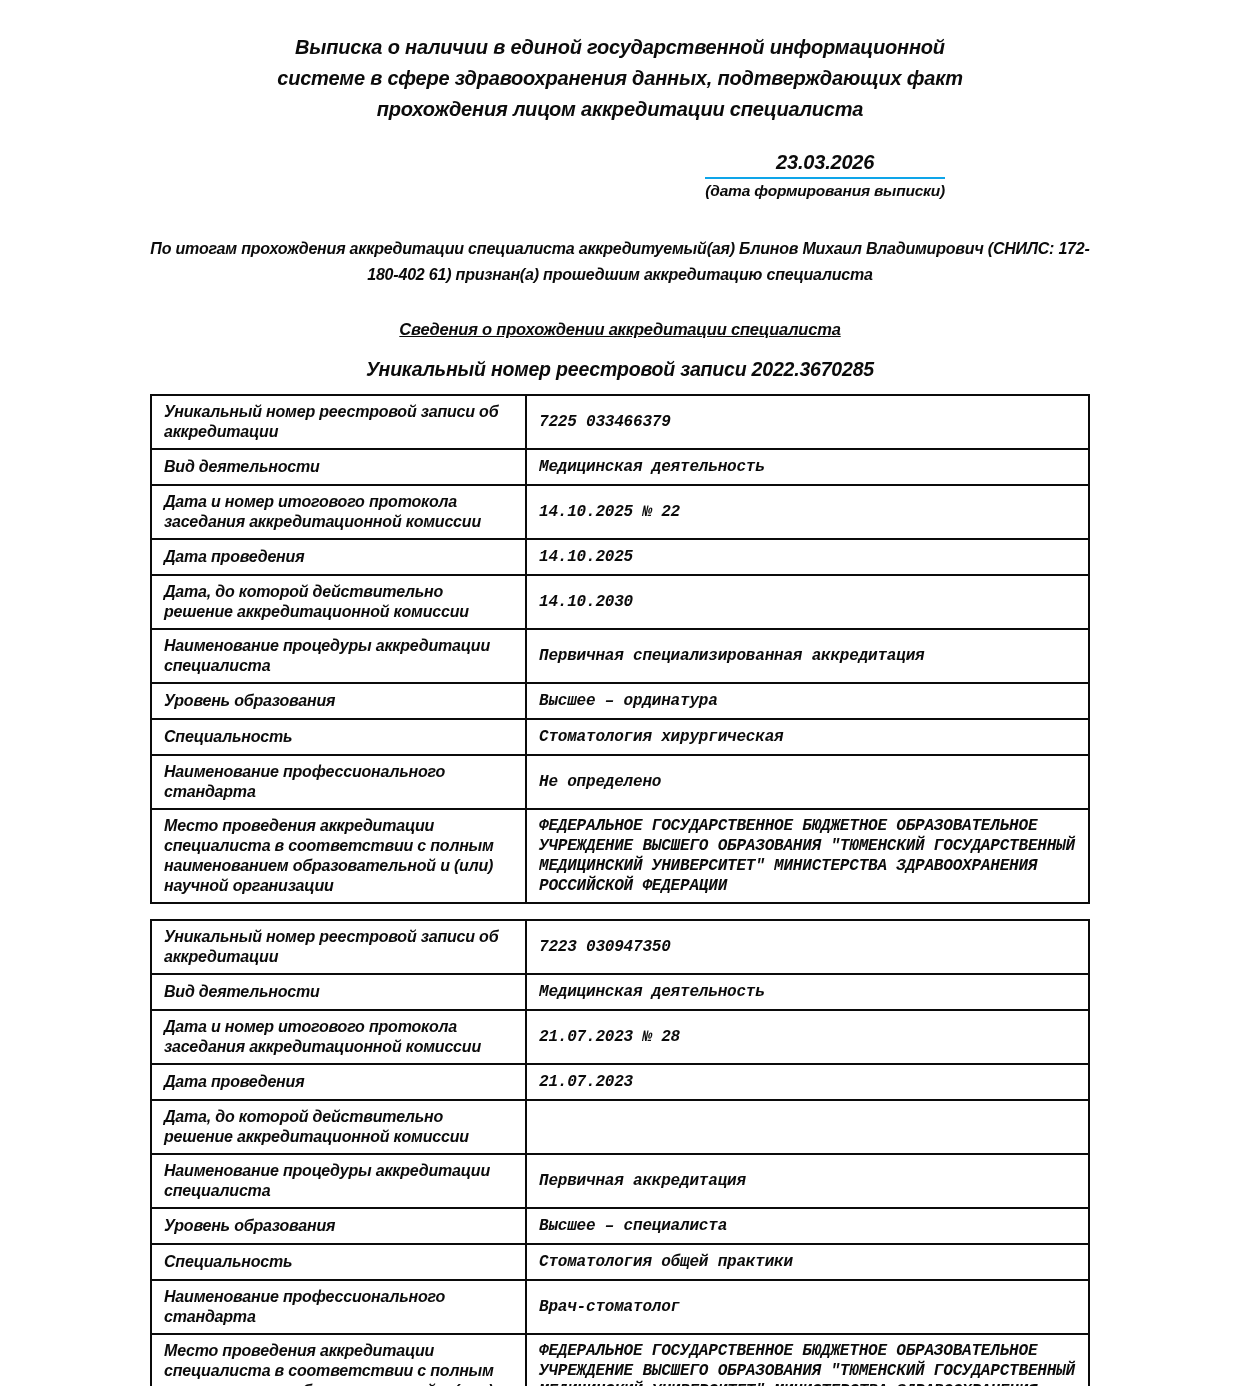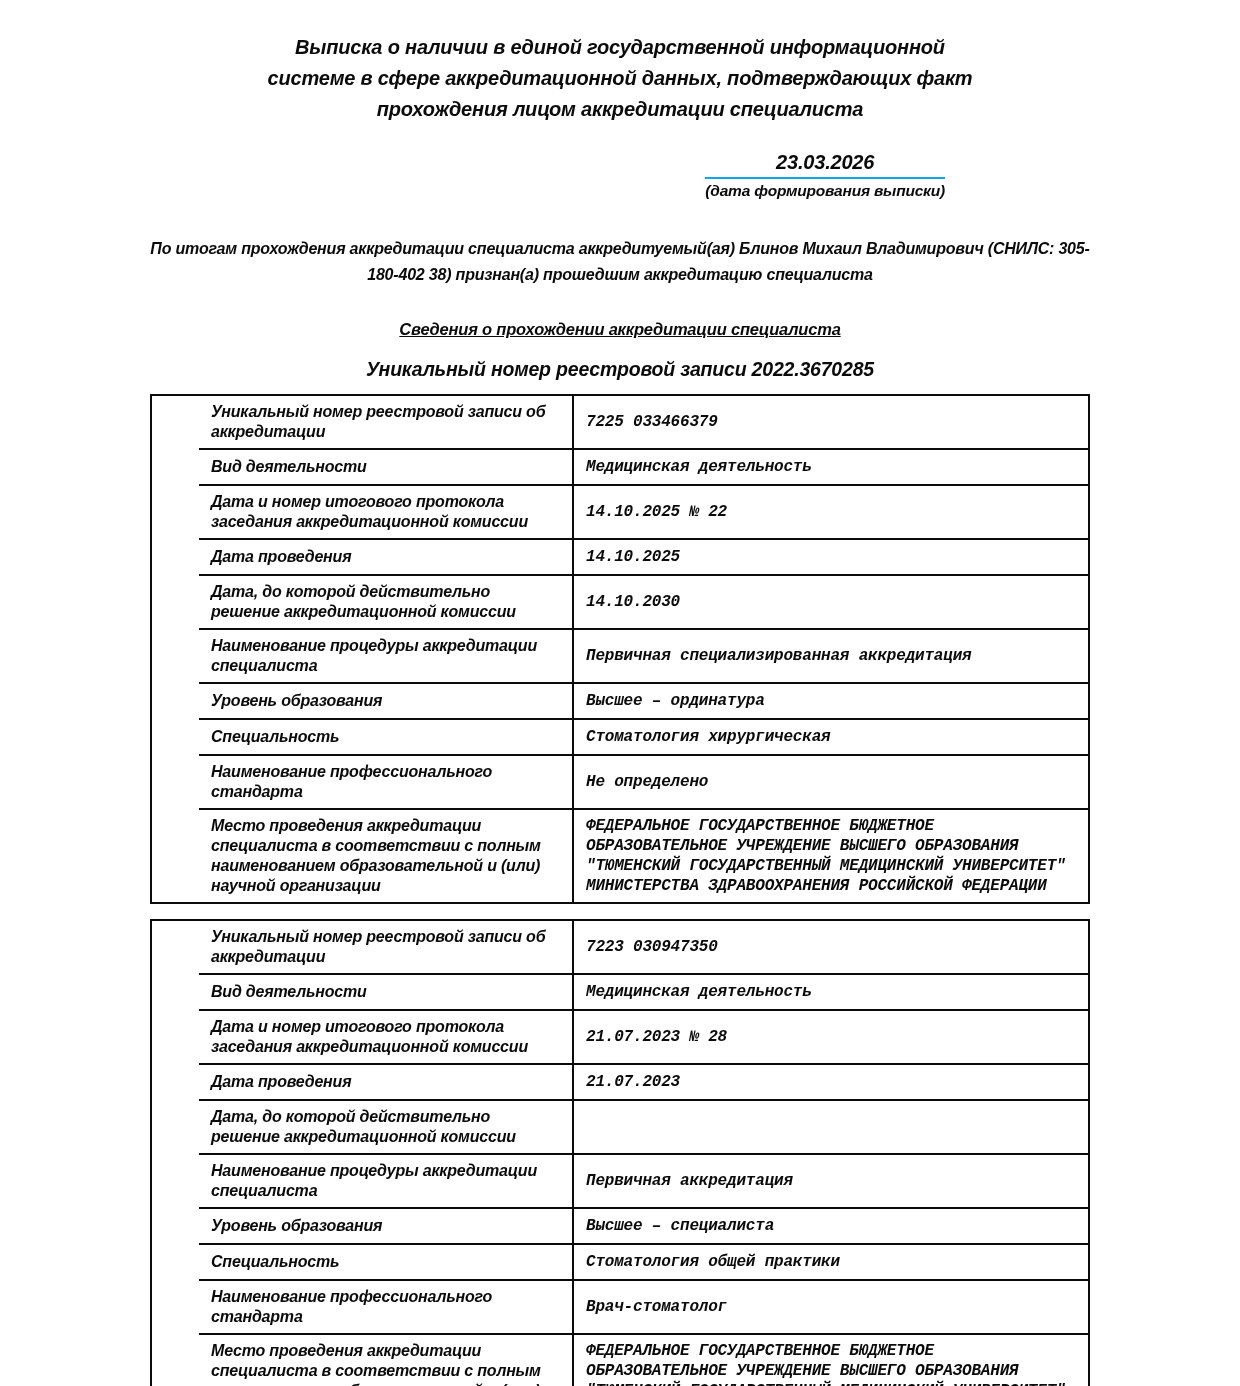--- a/index.html
+++ b/index.html
@@ -57,21 +57,20 @@
   }
   .registry-heading {
     margin-top: 19px;
     text-align: center;
     font-size: 19.5px;
   }
   .table {
     border: 2px solid #0b0b0b;
     margin-top: 13px;
     background: #ffffff;
-    padding-left: 47px;
   }
   .table + .table {
     margin-top: 15px;
   }
   .trow {
     display: flex;
     align-items: center;
   }
   .trow + .trow {
     border-top: 2px solid #0b0b0b;
@@ -95,32 +94,32 @@
     font-family: Liberation Mono, monospace;
   }
 </style>
 </head>
 <body>
 
 <div class="page">
 
   <div class="title">
     <div>Выписка о наличии в единой государственной информационной</div>
-    <div>системе в сфере аккредитационной данных, подтверждающих факт</div>
+    <div>системе в сфере здравоохранения данных, подтверждающих факт</div>
     <div>прохождения лицом аккредитации специалиста</div>
   </div>
 
   <div class="date-area">
     <div class="date-block">
       <div class="date-value">23.03.2026</div>
       <div class="date-caption">(дата формирования выписки)</div>
     </div>
   </div>
 
-  <p class="intro">По итогам прохождения аккредитации специалиста аккредитуемый(ая) Блинов Михаил Владимирович (СНИЛС: 305-180-402 38) признан(а) прошедшим аккредитацию специалиста</p>
+  <p class="intro">По итогам прохождения аккредитации специалиста аккредитуемый(ая) Блинов Михаил Владимирович (СНИЛС: 172-180-402 61) признан(а) прошедшим аккредитацию специалиста</p>
 
   <div class="section-heading">Сведения о прохождении аккредитации специалиста</div>
 
   <div class="registry-heading">Уникальный номер реестровой записи 2022.3670285</div>
 
   <div class="table">
       <div class="trow">
         <div class="cell label">Уникальный номер реестровой записи об аккредитации</div>
         <div class="cell value">7225 033466379</div>
       </div>

